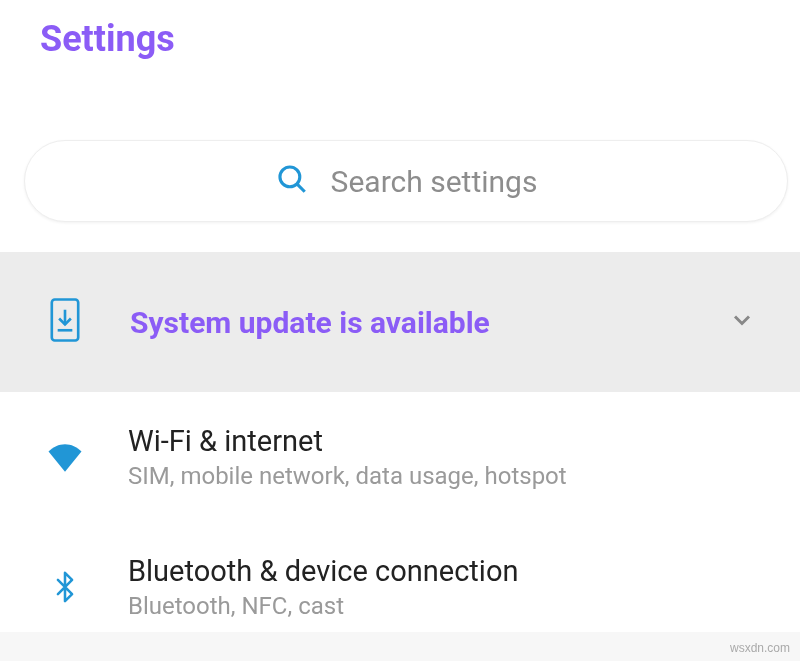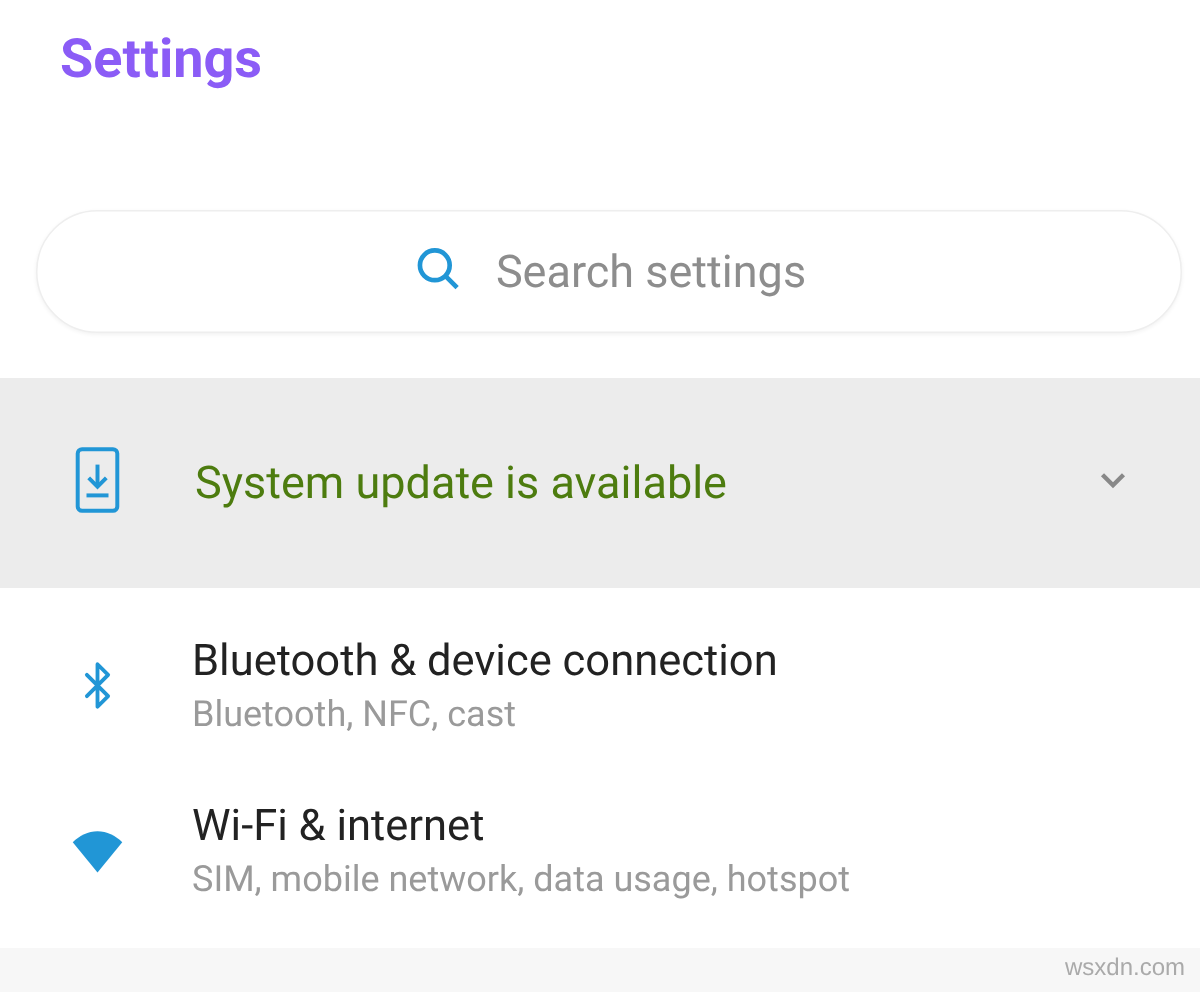--- a/index.html
+++ b/index.html
@@ -42,22 +42,22 @@
       background: #ececec;
       height: 140px;
       display: flex;
       align-items: center;
       padding: 0 50px;
       gap: 50px;
       position: relative;
     }
     .update-banner .title {
       font-size: 30px;
-      color: #4d7c0f;
-      font-weight: 400;
+      color: #8b5cf6;
+      font-weight: 700;
     }
     .chevron {
       position: absolute;
       right: 44px;
       top: 50%;
       transform: translateY(-50%);
     }
     .list {
       background: #fff;
     }
@@ -84,21 +84,21 @@
       margin-bottom: 4px;
     }
     .list-text .subtitle {
       font-size: 24px;
       color: #9a9a9a;
     }
     .watermark {
       position: absolute;
       right: 10px;
       bottom: 6px;
-      font-size: 16px;
+      font-size: 12px;
       color: #aaa;
       font-family: Arial, sans-serif;
     }
   </style>
 </head>
 <body>
 
 <div class="header">
   <h1 class="page-title">Settings</h1>
 </div>
@@ -127,39 +127,39 @@
   <span class="title">System update is available</span>
   <span class="chevron">
     <svg width="28" height="28" viewBox="0 0 24 24" fill="none" stroke="#888" stroke-width="2.5">
       <polyline points="6 9 12 15 18 9"></polyline>
     </svg>
   </span>
 </div>
 
 <div class="list">
 
+  <div class="list-item">
+    <div class="list-icon">
+      <svg width="44" height="44" viewBox="0 0 24 24">
+        <path d="M12 20 L3 9 C5.5 6.5 8.6 5 12 5 C15.4 5 18.5 6.5 21 9 Z" fill="#2196d6"></path>
+      </svg>
+    </div>
+    <div class="list-text">
+      <div class="title">Wi-Fi &amp; internet</div>
+      <div class="subtitle">SIM, mobile network, data usage, hotspot</div>
+    </div>
+  </div>
+
   <div class="list-item" style="padding-bottom:10px;">
     <div class="list-icon">
       <svg width="34" height="34" viewBox="0 0 24 24" fill="none" stroke="#2196d6" stroke-width="1.8" stroke-linejoin="round" stroke-linecap="round">
         <path d="M7 7 L17 17 L12 22 L12 2 L17 7 L7 17"></path>
       </svg>
     </div>
     <div class="list-text">
       <div class="title">Bluetooth &amp; device connection</div>
       <div class="subtitle">Bluetooth, NFC, cast</div>
     </div>
   </div>
 
-  <div class="list-item">
-    <div class="list-icon">
-      <svg width="44" height="44" viewBox="0 0 24 24">
-        <path d="M12 20 L3 9 C5.5 6.5 8.6 5 12 5 C15.4 5 18.5 6.5 21 9 Z" fill="#2196d6"></path>
-      </svg>
-    </div>
-    <div class="list-text">
-      <div class="title">Wi-Fi &amp; internet</div>
-      <div class="subtitle">SIM, mobile network, data usage, hotspot</div>
-    </div>
-  </div>
-
 </div>
 
 <div class="watermark">wsxdn.com</div>
 
 </body></html>

